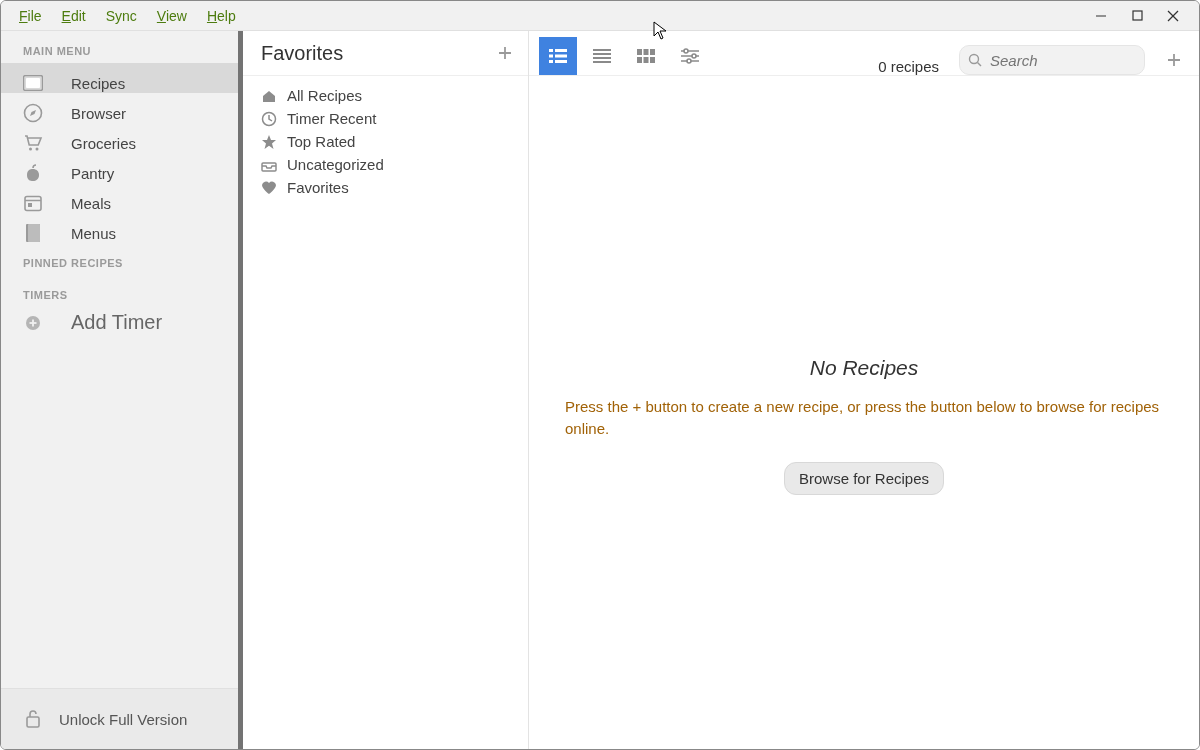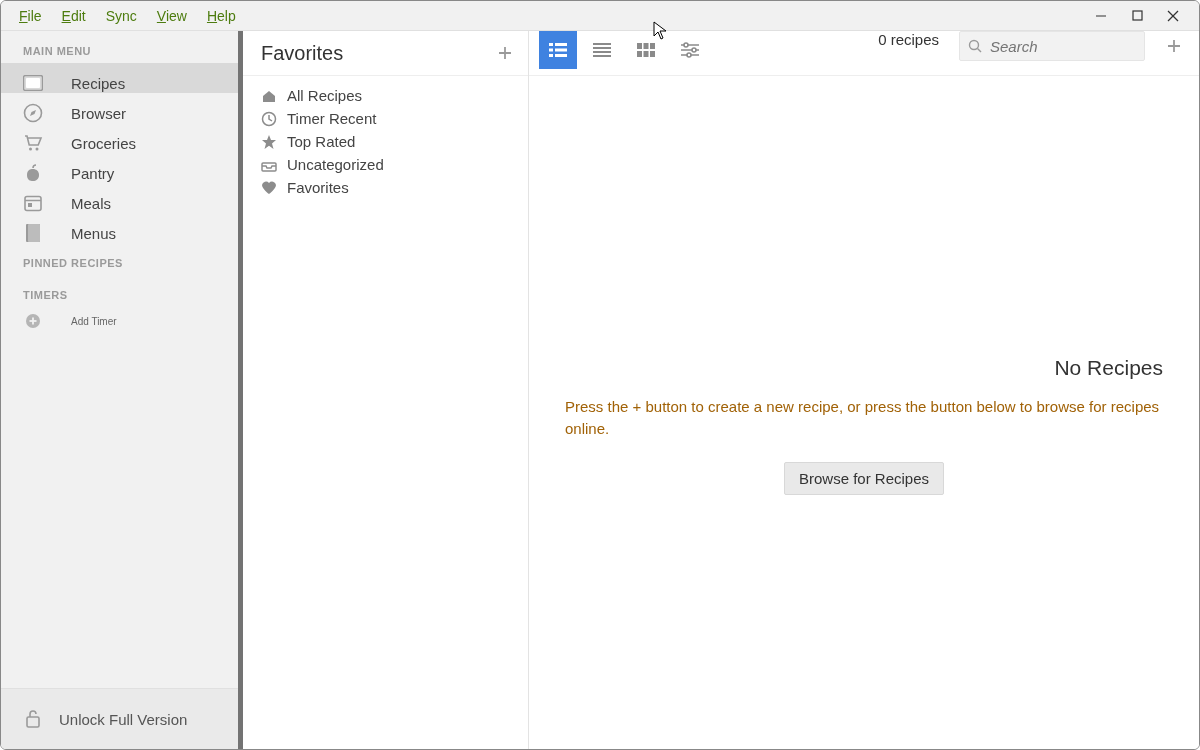--- a/index.html
+++ b/index.html
@@ -129,40 +129,40 @@
   .main-pane {
     flex:1;
     display:flex;
     flex-direction:column;
     background:#fff;
   }
   .toolbar {
     height:45px;
     border-bottom:1px solid #eee;
     display:flex;
-    align-items:flex-start;
+    align-items:flex-end;
     padding:0 10px 0 10px;
     gap:6px;
   }
   .tool-btn {
     width:38px;height:38px;
     display:flex;align-items:center;justify-content:center;
     color:#8a8a8a;
   }
   .tool-btn.active {
     background:#3f82e0;
     color:#fff;
   }
   .tool-spacer { flex:1; }
   .recipe-count { color:#333; font-size:15px; margin-right:14px;}
   .search-box {
     display:flex; align-items:center;
     background:#f2f2f2;
     border:1px solid #e5e5e5;
-    border-radius:2px;
+    border-radius:10px;
     width:186px; height:30px;
     padding:0 8px;
     gap:6px;
   }
   .search-box .icon { color:#9a9a9a; width:14px;height:14px; display:flex;align-items:center;justify-content:center;}
   .search-box input {
     border:none; outline:none; background:transparent;
     font-style:italic;
     color:#777;
     font-size:15px;
@@ -172,38 +172,39 @@
     width:30px;height:30px;display:flex;align-items:center;justify-content:center;color:#9a9a9a;margin-left:8px;
   }
 
   .empty-state {
     padding:280px 36px 0 36px;
     color:#333;
   }
   .empty-state h2 {
     font-weight:400;
     font-size:21px;
-    text-align:right;
+    text-align:center;
     margin:0 0 16px 0;
+    font-style:italic;
   }
   .empty-state p {
     margin:0 0 22px 0;
     color:#a16207;
     font-size:15px;
     line-height:1.45;
   }
   .browse-btn {
     display:block;
     margin:0 auto;
     background:#e9e9e9;
     border:1px solid #d8d8d8;
     padding:7px 14px;
     font-size:15px;
     color:#333;
-    border-radius:2px;
+    border-radius:12px;
     cursor:default;
   }
 
   
   .cursor {
     position:absolute;
     left:652px; top:20px;
     pointer-events:none;
   }
 
@@ -309,21 +310,21 @@
     <div class="side-heading">TIMERS</div>
 
     <div class="side-item" style="padding-top:4px;padding-bottom:4px;">
       <span class="icon">
         <svg width="16" height="16" viewBox="0 0 16 16">
             <circle cx="8" cy="8" r="7" fill="#b5b5b5"></circle>
             <line x1="8" y1="4.5" x2="8" y2="11.5" stroke="#f1f1f1" stroke-width="1.8"></line>
             <line x1="4.5" y1="8" x2="11.5" y2="8" stroke="#f1f1f1" stroke-width="1.8"></line>
           </svg>
       </span>
-      <span style="color:#666;font-size:10px">Add Timer</span>
+      <span style="color:#666;font-size:20px">Add Timer</span>
     </div>
 
     <div class="side-spacer"></div>
 
     <div class="unlock">
       <span class="icon">
         <svg width="16" height="20" viewBox="0 0 16 20">
             <rect x="2" y="8" width="12" height="10" rx="1.5" fill="none" stroke="#9a9a9a" stroke-width="1.6"></rect>
             <path d="M5 8V5a3 3 0 0 1 6 0" fill="none" stroke="#9a9a9a" stroke-width="1.6"></path>
           </svg>

